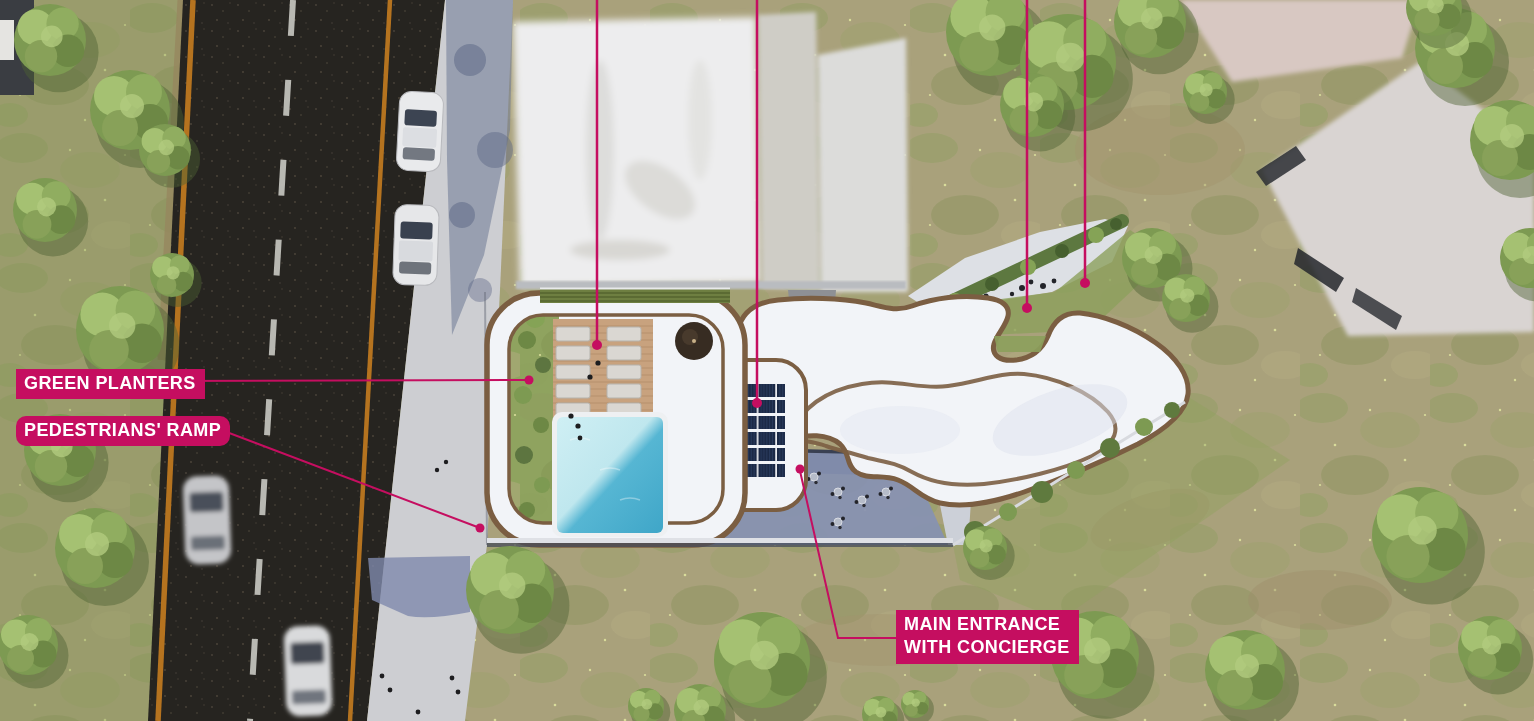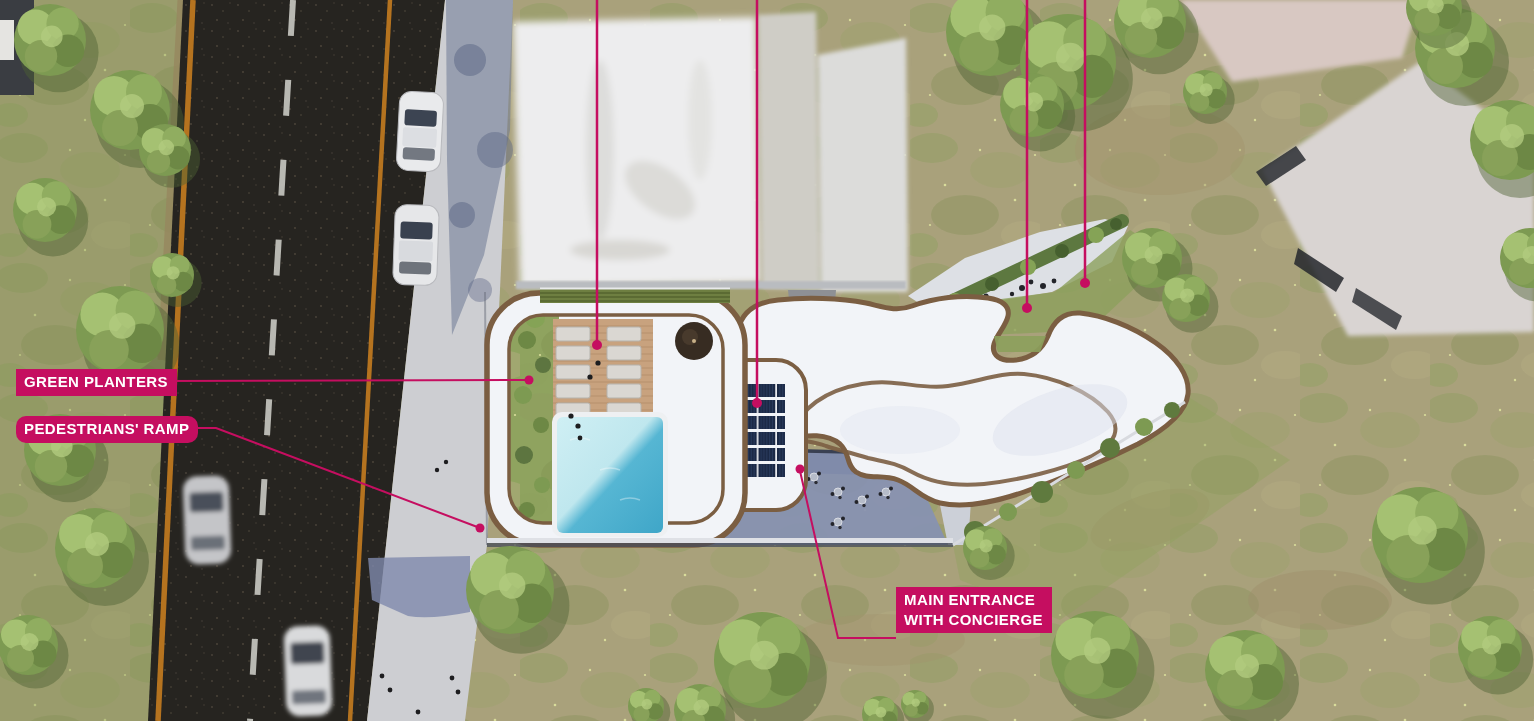--- a/index.html
+++ b/index.html
@@ -4,21 +4,21 @@
 <style>
   html,body{margin:0;padding:0;background:#666;}
   .stage{
     position:relative;width:1534px;height:721px;overflow:hidden;
     font-family:"Liberation Sans",sans-serif;background:#a9a17b;
   }
   .scene,.ann{position:absolute;left:0;top:0;width:1534px;height:721px;}
   .ann{pointer-events:none;}
   .label{
     position:absolute;background:var(--accent,#c50e60);color:var(--label_text,#fff);
-    font-weight:700;font-size:15px;line-height:1.3;letter-spacing:.4px;
+    font-weight:700;font-size:18px;line-height:1.3;letter-spacing:.4px;
     padding:3px 9px 4px 8px;white-space:nowrap;text-transform:uppercase;
   }
 </style>
 </head>
 <body>
 
 <div class="stage">
 
   <svg class="scene" viewBox="0 0 1534 721">
     <defs>
@@ -367,18 +367,18 @@
       <circle cx="800" cy="469" r="4.5"></circle>
     </g>
   </svg>
 
   <div class="label" style="left:16px;top:369px;">
     <span>GREEN PLANTERS</span>
   </div>
   <div class="label" style="left:16px;top:416px;border-radius:10px;">
     <span>PEDESTRIANS' RAMP</span>
   </div>
-  <div class="label" style="left:896px;top:587px;">
+  <div class="label" style="left:896px;top:610px;">
     <div>MAIN ENTRANCE</div>
     <div>WITH CONCIERGE</div>
   </div>
 
 </div>
 
 </body></html>

